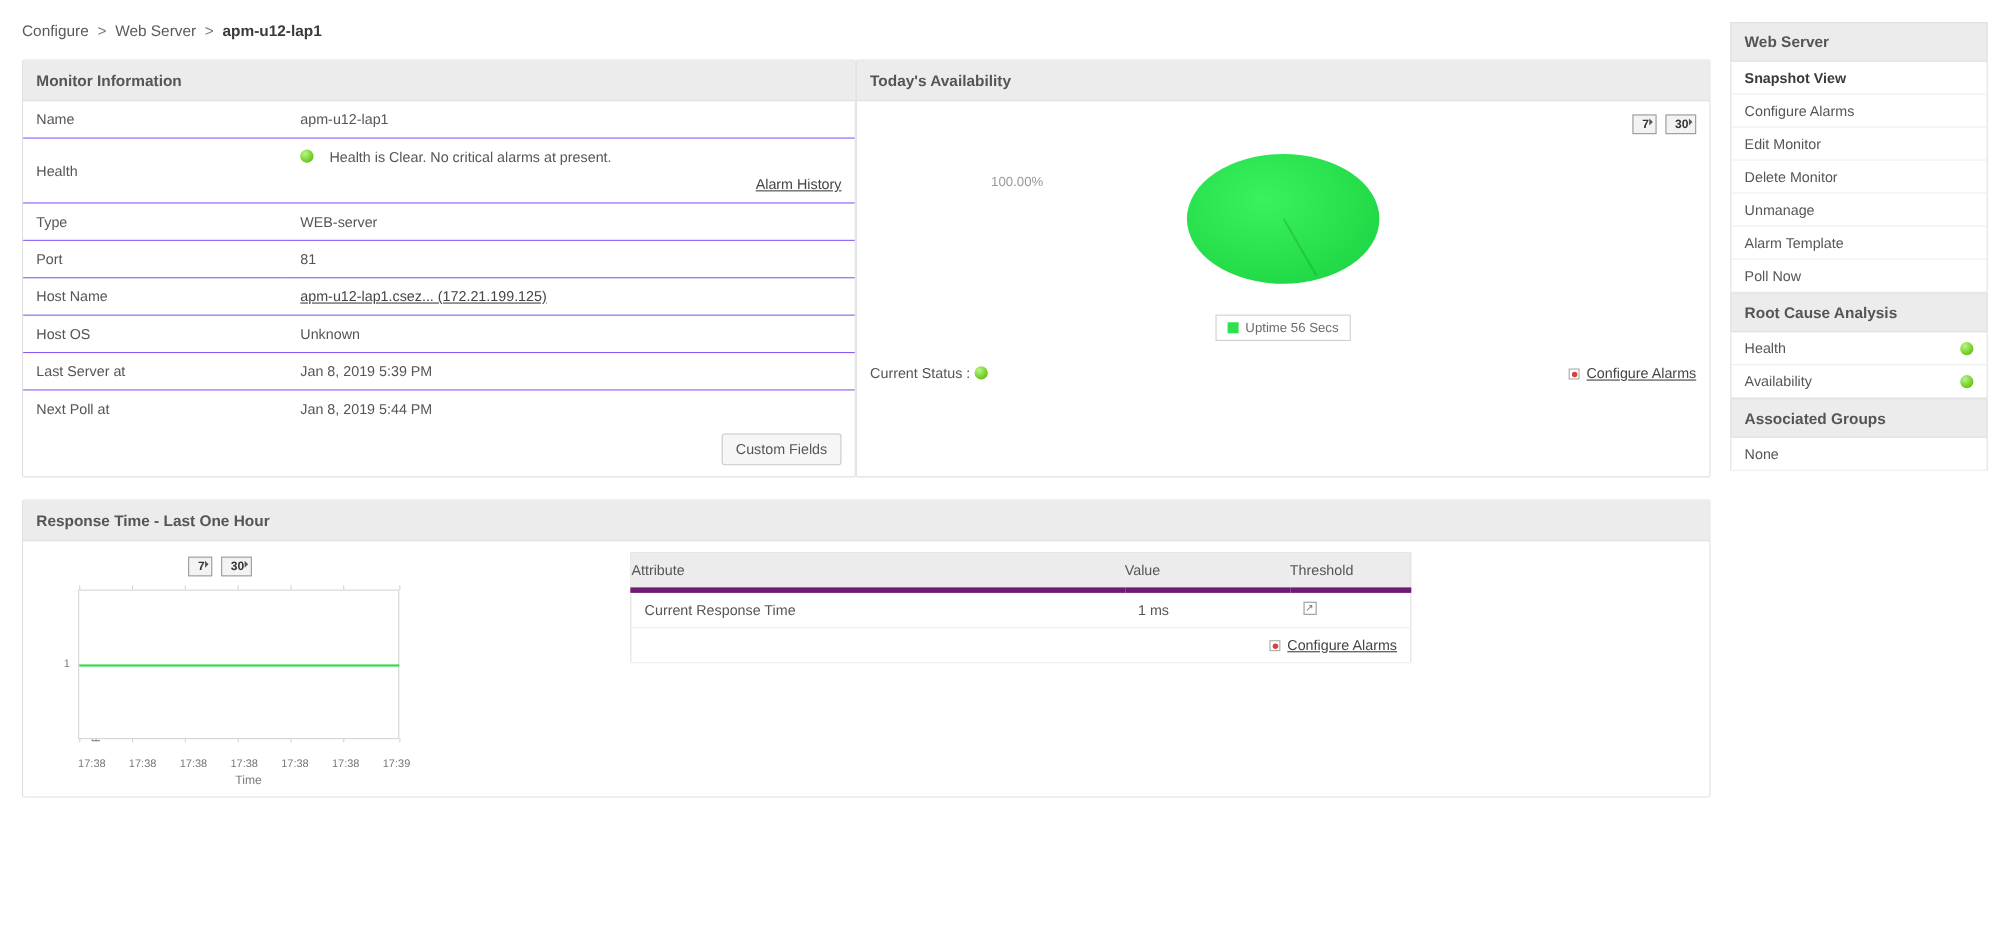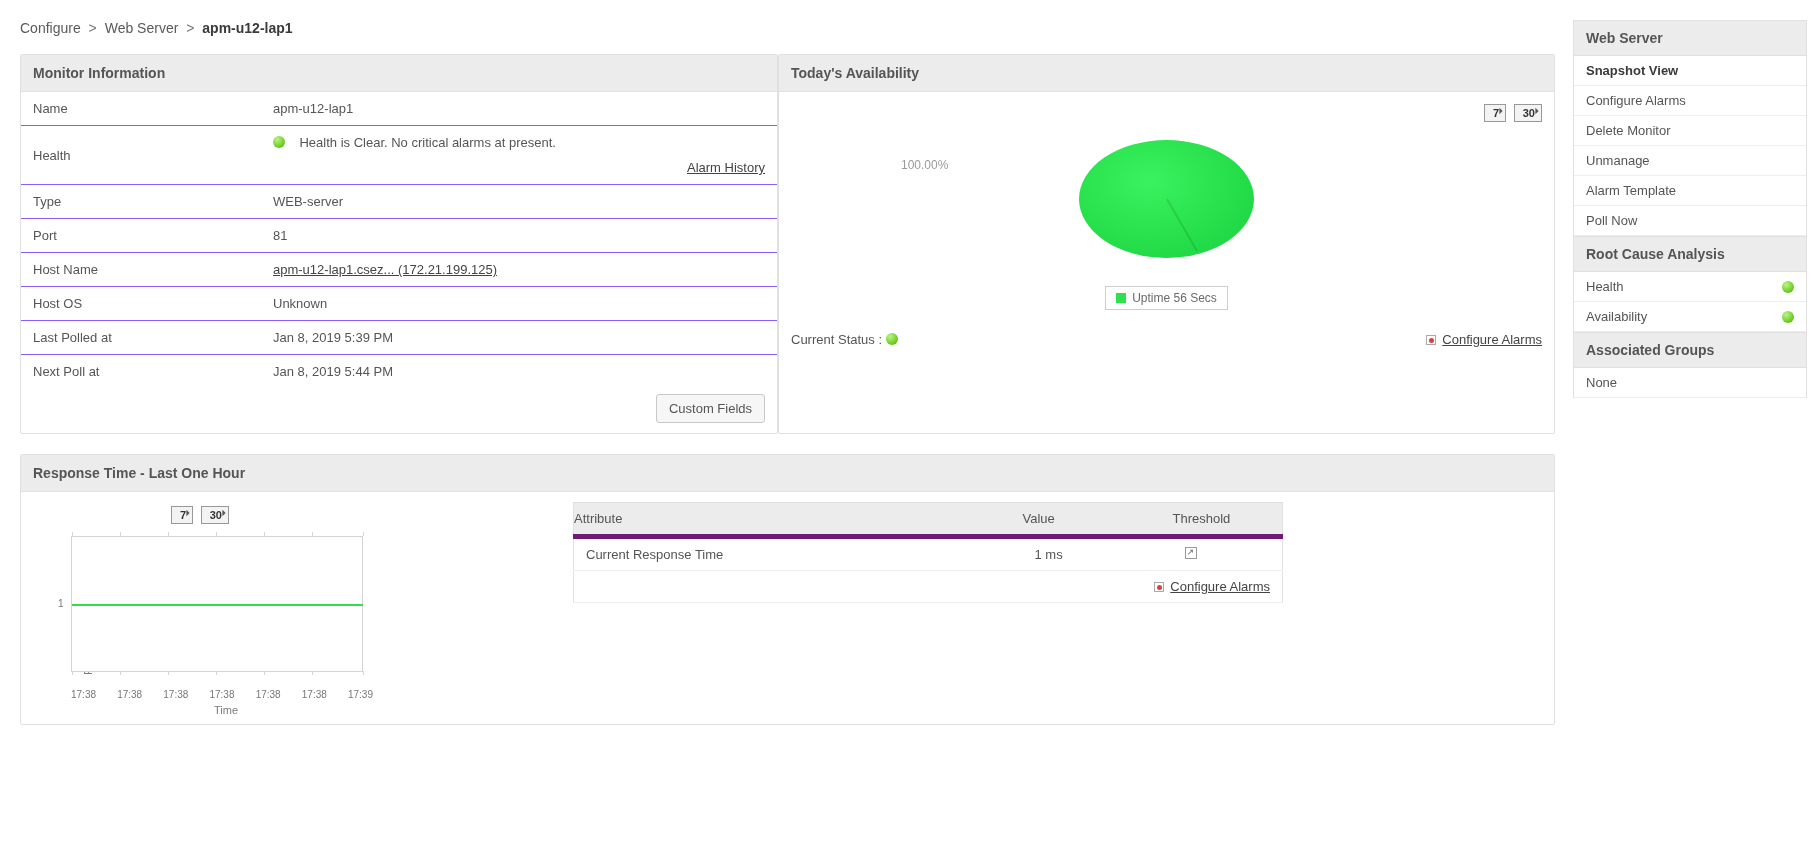--- a/index.html
+++ b/index.html
@@ -189,21 +189,21 @@
             <td class="label">Host Name</td>
             <td>
               <span class="link">apm-u12-lap1.csez... (172.21.199.125)</span>
             </td>
           </tr>
           <tr>
             <td class="label">Host OS</td>
             <td>Unknown</td>
           </tr>
           <tr>
-            <td class="label">Last Polled at</td>
+            <td class="label">Last Server at</td>
             <td>Jan 8, 2019 5:39 PM</td>
           </tr>
           <tr>
             <td class="label">Next Poll at</td>
             <td>Jan 8, 2019 5:44 PM</td>
           </tr>
         </tbody>
           </table>
         <div class="right-align">
           <span class="btn">Custom Fields</span>
@@ -310,20 +310,21 @@
       </div>
     </div>
 
   </div>
 
   <div class="sidebar">
     <div class="side-section-h">Web Server</div>
     <div class="side-list">
       <div class="side-item bold">Snapshot View</div>
       <div class="side-item">Configure Alarms</div>
+      <div class="side-item">Edit Monitor</div>
       <div class="side-item">Delete Monitor</div>
       <div class="side-item">Unmanage</div>
       <div class="side-item">Alarm Template</div>
       <div class="side-item">Poll Now</div>
     </div>
     <div class="side-section-h">Root Cause Analysis</div>
     <div class="side-list">
       <div class="side-item">
         <span>Health</span>
         <span class="dot"></span>

